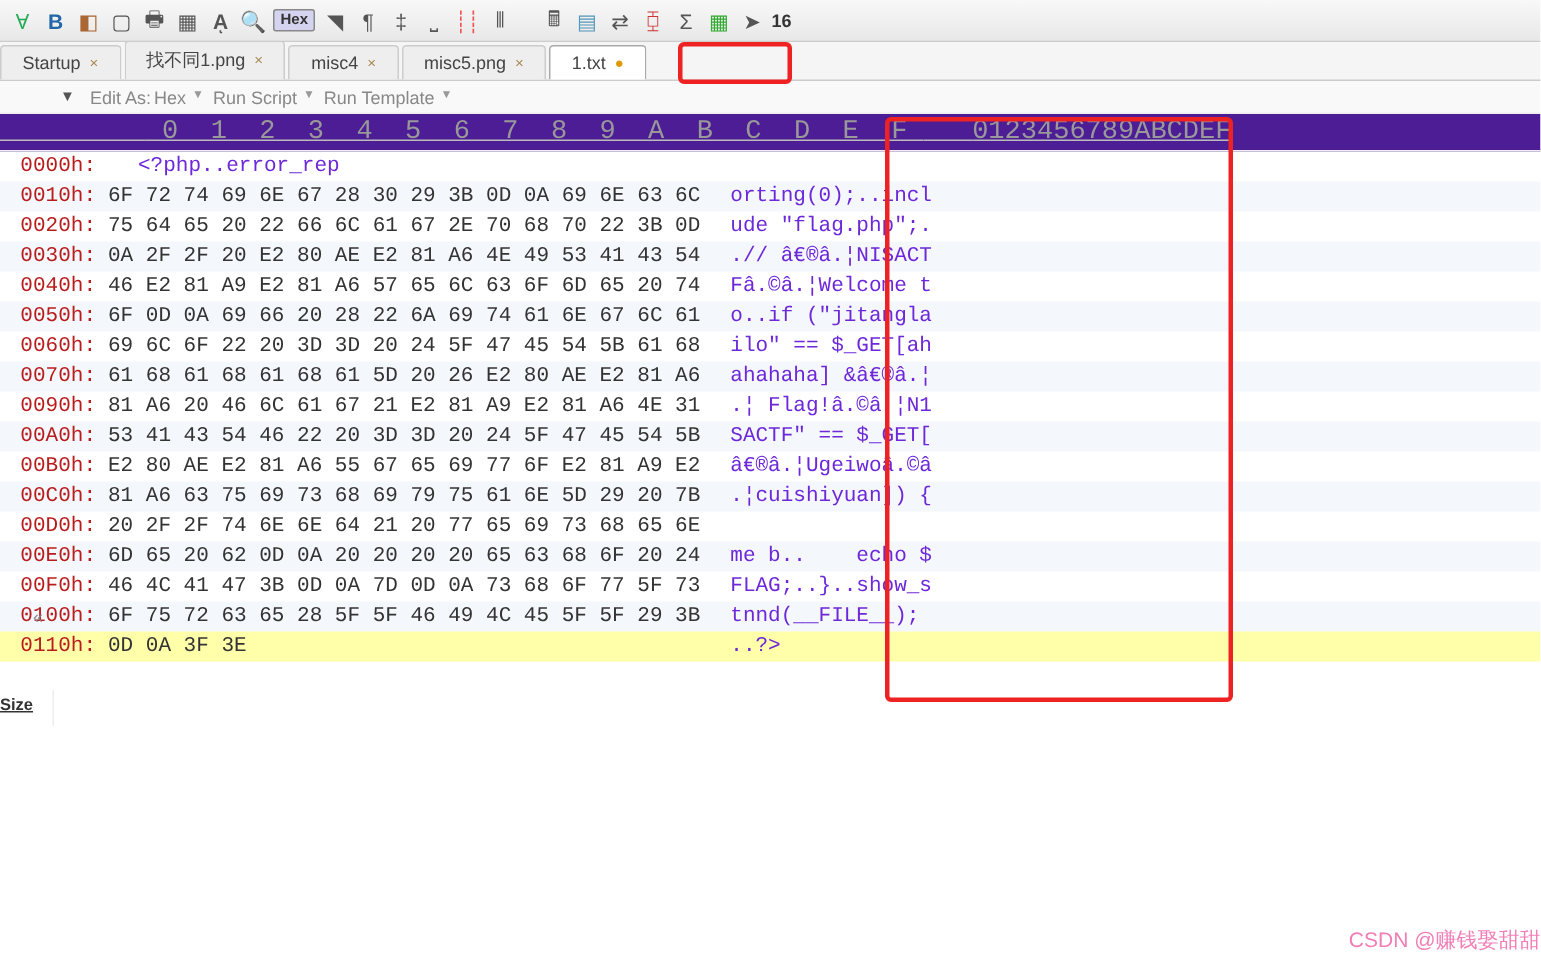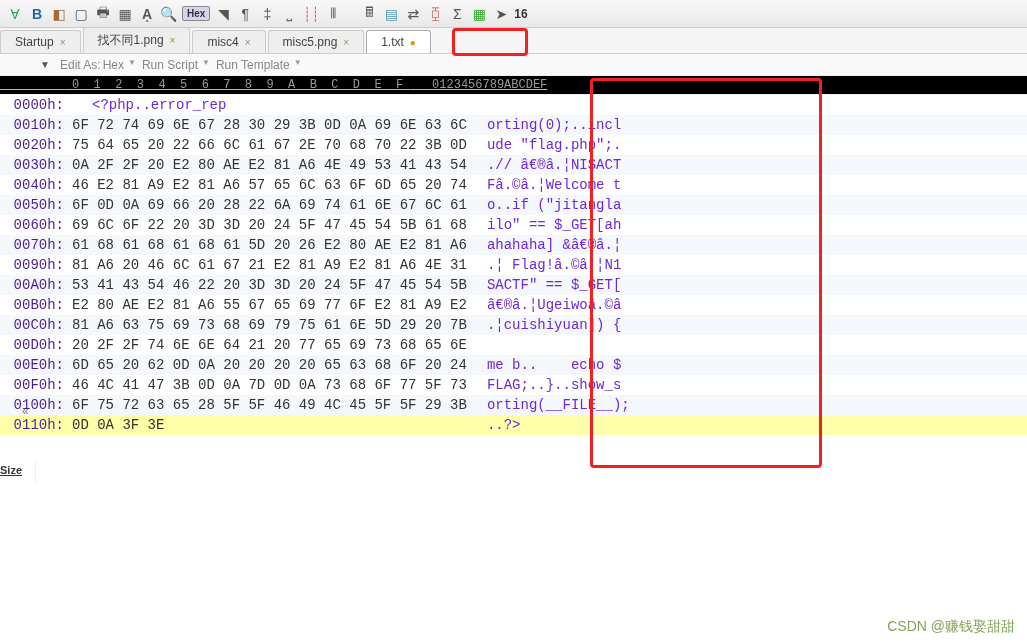--- a/index.html
+++ b/index.html
@@ -11,33 +11,33 @@
 .tabstrip{height:26px;background:#f5f5f5;border-bottom:1px solid #ccc;display:flex;align-items:flex-end;gap:2px}
 .tab{padding:4px 14px;background:#eeeeee;border:1px solid #ccc;border-bottom:none;border-radius:3px 3px 0 0;font-size:12px;display:flex;align-items:center;gap:6px;color:#444;position:relative}
 .tab.active{background:#ffffff;border-color:#aaa}
 .tab-close{color:#a85;font-size:10px}
 .scriptbar{height:22px;background:#f9f9f9;border-bottom:1px solid #eee;display:flex;align-items:center;padding-left:36px;gap:6px;font-size:12px;color:#888}
 .sb-item{display:flex;align-items:flex-start;gap:2px}
 .sb-drop{font-size:8px;color:#999;margin-left:2px}
 .main{position:relative;display:flex}
 .dock{position:absolute;left:2px;top:30px;width:14px;height:14px;border:1px solid #aaa;background:#fff;font-size:10px;display:flex;align-items:center;justify-content:center;color:#666}
 .hexwrap{flex:1}
-.header-row{font-family:Consolas,'Courier New',monospace;font-size:12px;color:#999;background:#000000;padding:2px 0 2px 0;white-space:pre;border-bottom:1px solid #eee;text-decoration:underline;text-decoration-color:#bbb}
+.header-row{font-family:Consolas,'Courier New',monospace;font-size:18px;color:#999;background:#4c1d95;padding:2px 0 2px 0;white-space:pre;border-bottom:1px solid #eee;text-decoration:underline;text-decoration-color:#bbb}
 .rows{font-family:Consolas,'Courier New',monospace;font-size:14px;line-height:20px}
 .row{display:flex;white-space:pre}
 .row:nth-child(even){background:#f4f7fb}
 .row.hl{background:#ffffaa}
-.offset{width:72px;text-align:right;padding-right:8px;color:#4c1d95}
+.offset{width:72px;text-align:right;padding-right:8px;color:#b91c1c}
 .hexcells{letter-spacing:0;color:#333}
 .ascii{margin-left:20px;color:#6d28d9}
 .hl-tab{position:absolute;border:3px solid #e22;border-radius:4px;pointer-events:none}
 .hl-ascii{position:absolute;border:3px solid #e22;border-radius:4px;pointer-events:none}
 .side{position:absolute;left:-2px;top:460px;width:38px;padding:4px 2px;font-size:11px;color:#333;background:#fff;border-right:1px solid #eee}
 .side .hdr{font-weight:bold;margin-bottom:4px;text-decoration:underline}
-.watermark{position:absolute;right:12px;bottom:8px;font-size:14px;color:#4d7c0f;opacity:.7}
+.watermark{position:absolute;right:0;bottom:8px;font-size:14px;color:#ec4899;opacity:.7}
 .scrollind{position:absolute;left:22px;top:404px;color:#888;font-size:12px}
 </style>
 </head>
 <body>
 
 <div class="dock" style="top:30px">▸</div>
 <div class="dock" style="top:460px">▸</div>
 
 <div class="toolbar">
   <span class="tb-icon" style="color:#2a5">Ɐ</span>
@@ -118,21 +118,21 @@
         <div class="row"><span class="offset">0050h:</span><span class="hexcells">6F 0D 0A 69 66 20 28 22 6A 69 74 61 6E 67 6C 61</span><span class="ascii">o..if ("jitangla</span></div>
         <div class="row"><span class="offset">0060h:</span><span class="hexcells">69 6C 6F 22 20 3D 3D 20 24 5F 47 45 54 5B 61 68</span><span class="ascii">ilo" == $_GET[ah</span></div>
         <div class="row"><span class="offset">0070h:</span><span class="hexcells">61 68 61 68 61 68 61 5D 20 26 E2 80 AE E2 81 A6</span><span class="ascii">ahahaha] &amp;â€®â.¦</span></div>
         <div class="row"><span class="offset">0090h:</span><span class="hexcells">81 A6 20 46 6C 61 67 21 E2 81 A9 E2 81 A6 4E 31</span><span class="ascii">.¦ Flag!â.©â.¦N1</span></div>
         <div class="row"><span class="offset">00A0h:</span><span class="hexcells">53 41 43 54 46 22 20 3D 3D 20 24 5F 47 45 54 5B</span><span class="ascii">SACTF" == $_GET[</span></div>
         <div class="row"><span class="offset">00B0h:</span><span class="hexcells">E2 80 AE E2 81 A6 55 67 65 69 77 6F E2 81 A9 E2</span><span class="ascii">â€®â.¦Ugeiwoâ.©â</span></div>
         <div class="row"><span class="offset">00C0h:</span><span class="hexcells">81 A6 63 75 69 73 68 69 79 75 61 6E 5D 29 20 7B</span><span class="ascii">.¦cuishiyuan]) {</span></div>
         <div class="row"><span class="offset">00D0h:</span><span class="hexcells">20 2F 2F 74 6E 6E 64 21 20 77 65 69 73 68 65 6E</span></div>
         <div class="row"><span class="offset">00E0h:</span><span class="hexcells">6D 65 20 62 0D 0A 20 20 20 20 65 63 68 6F 20 24</span><span class="ascii">me b..    echo $</span></div>
         <div class="row"><span class="offset">00F0h:</span><span class="hexcells">46 4C 41 47 3B 0D 0A 7D 0D 0A 73 68 6F 77 5F 73</span><span class="ascii">FLAG;..}..show_s</span></div>
-        <div class="row"><span class="offset">0100h:</span><span class="hexcells">6F 75 72 63 65 28 5F 5F 46 49 4C 45 5F 5F 29 3B</span><span class="ascii">orting(__FILE__);</span></div>
+        <div class="row"><span class="offset">0100h:</span><span class="hexcells">6F 75 72 63 65 28 5F 5F 46 49 4C 45 5F 5F 29 3B</span><span class="ascii">tnnd(__FILE__);</span></div>
         <div class="row hl"><span class="offset">0110h:</span><span class="hexcells">0D 0A 3F 3E                                    </span><span class="ascii">..?&gt;</span></div>
       </div>
   </div>
 </div>
 
 <div class="hl-tab" style="left:452px;top:28px;width:76px;height:28px"></div>
 <div class="hl-ascii" style="left:590px;top:78px;width:232px;height:390px"></div>
 
 <div class="side">
   <div class="hdr">Size</div>

